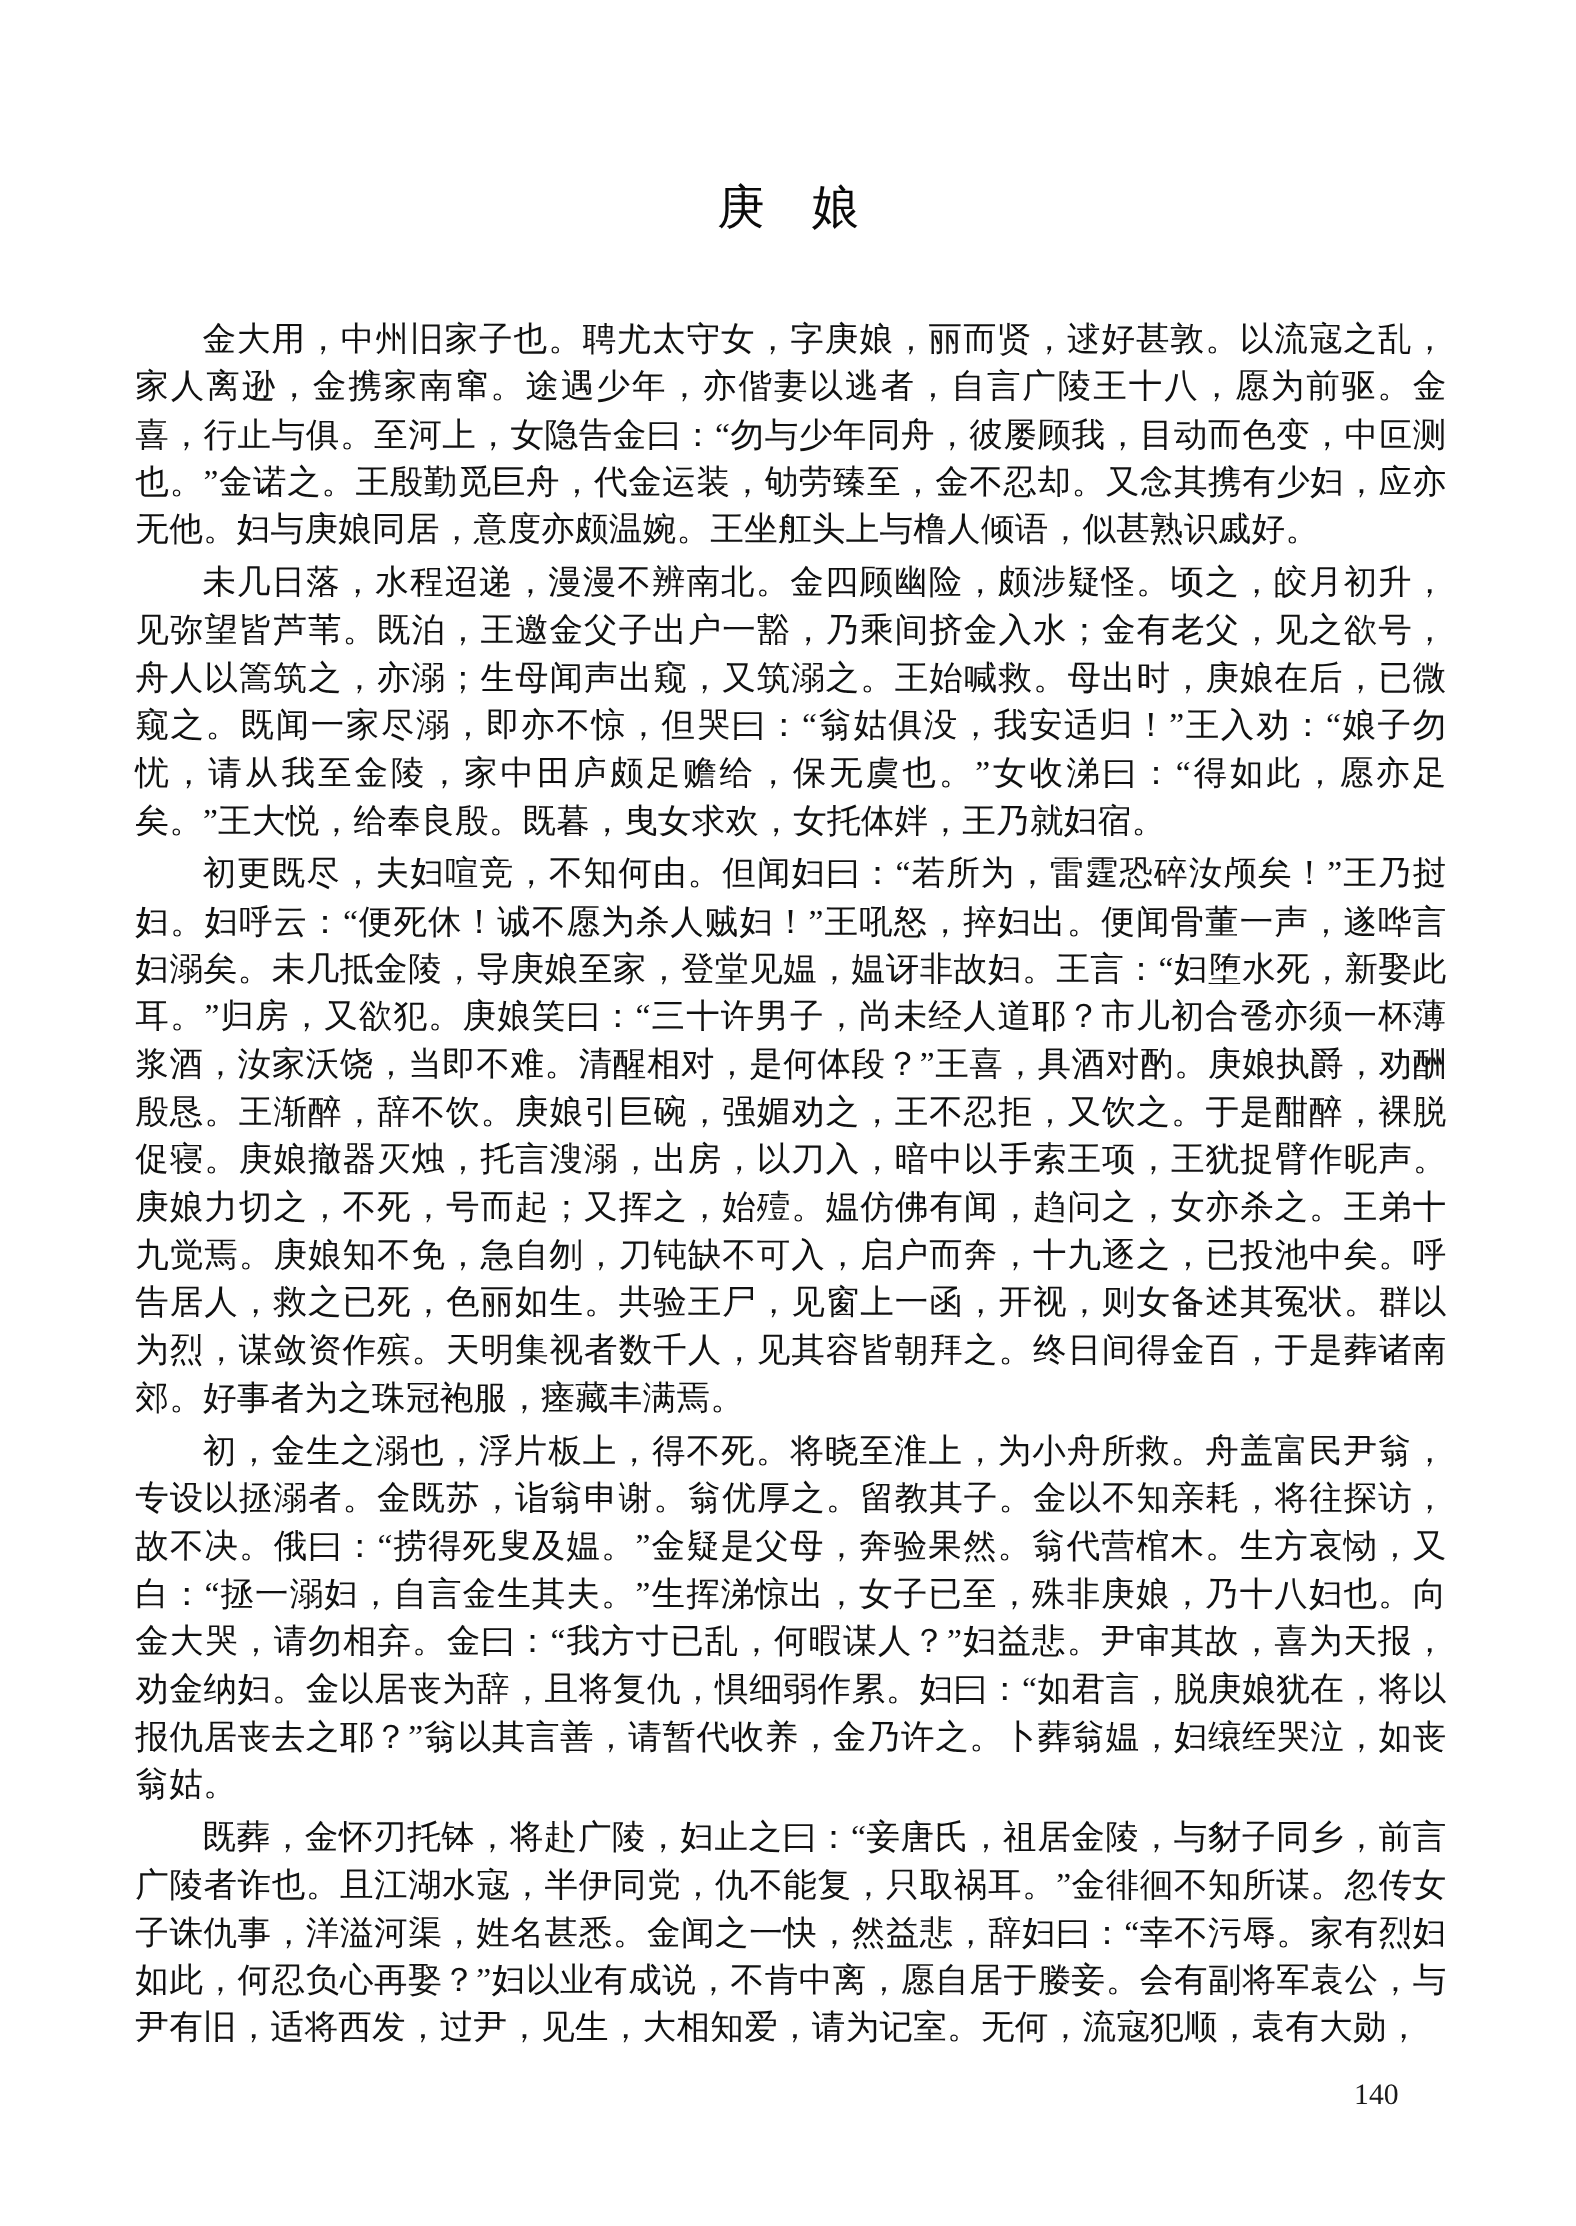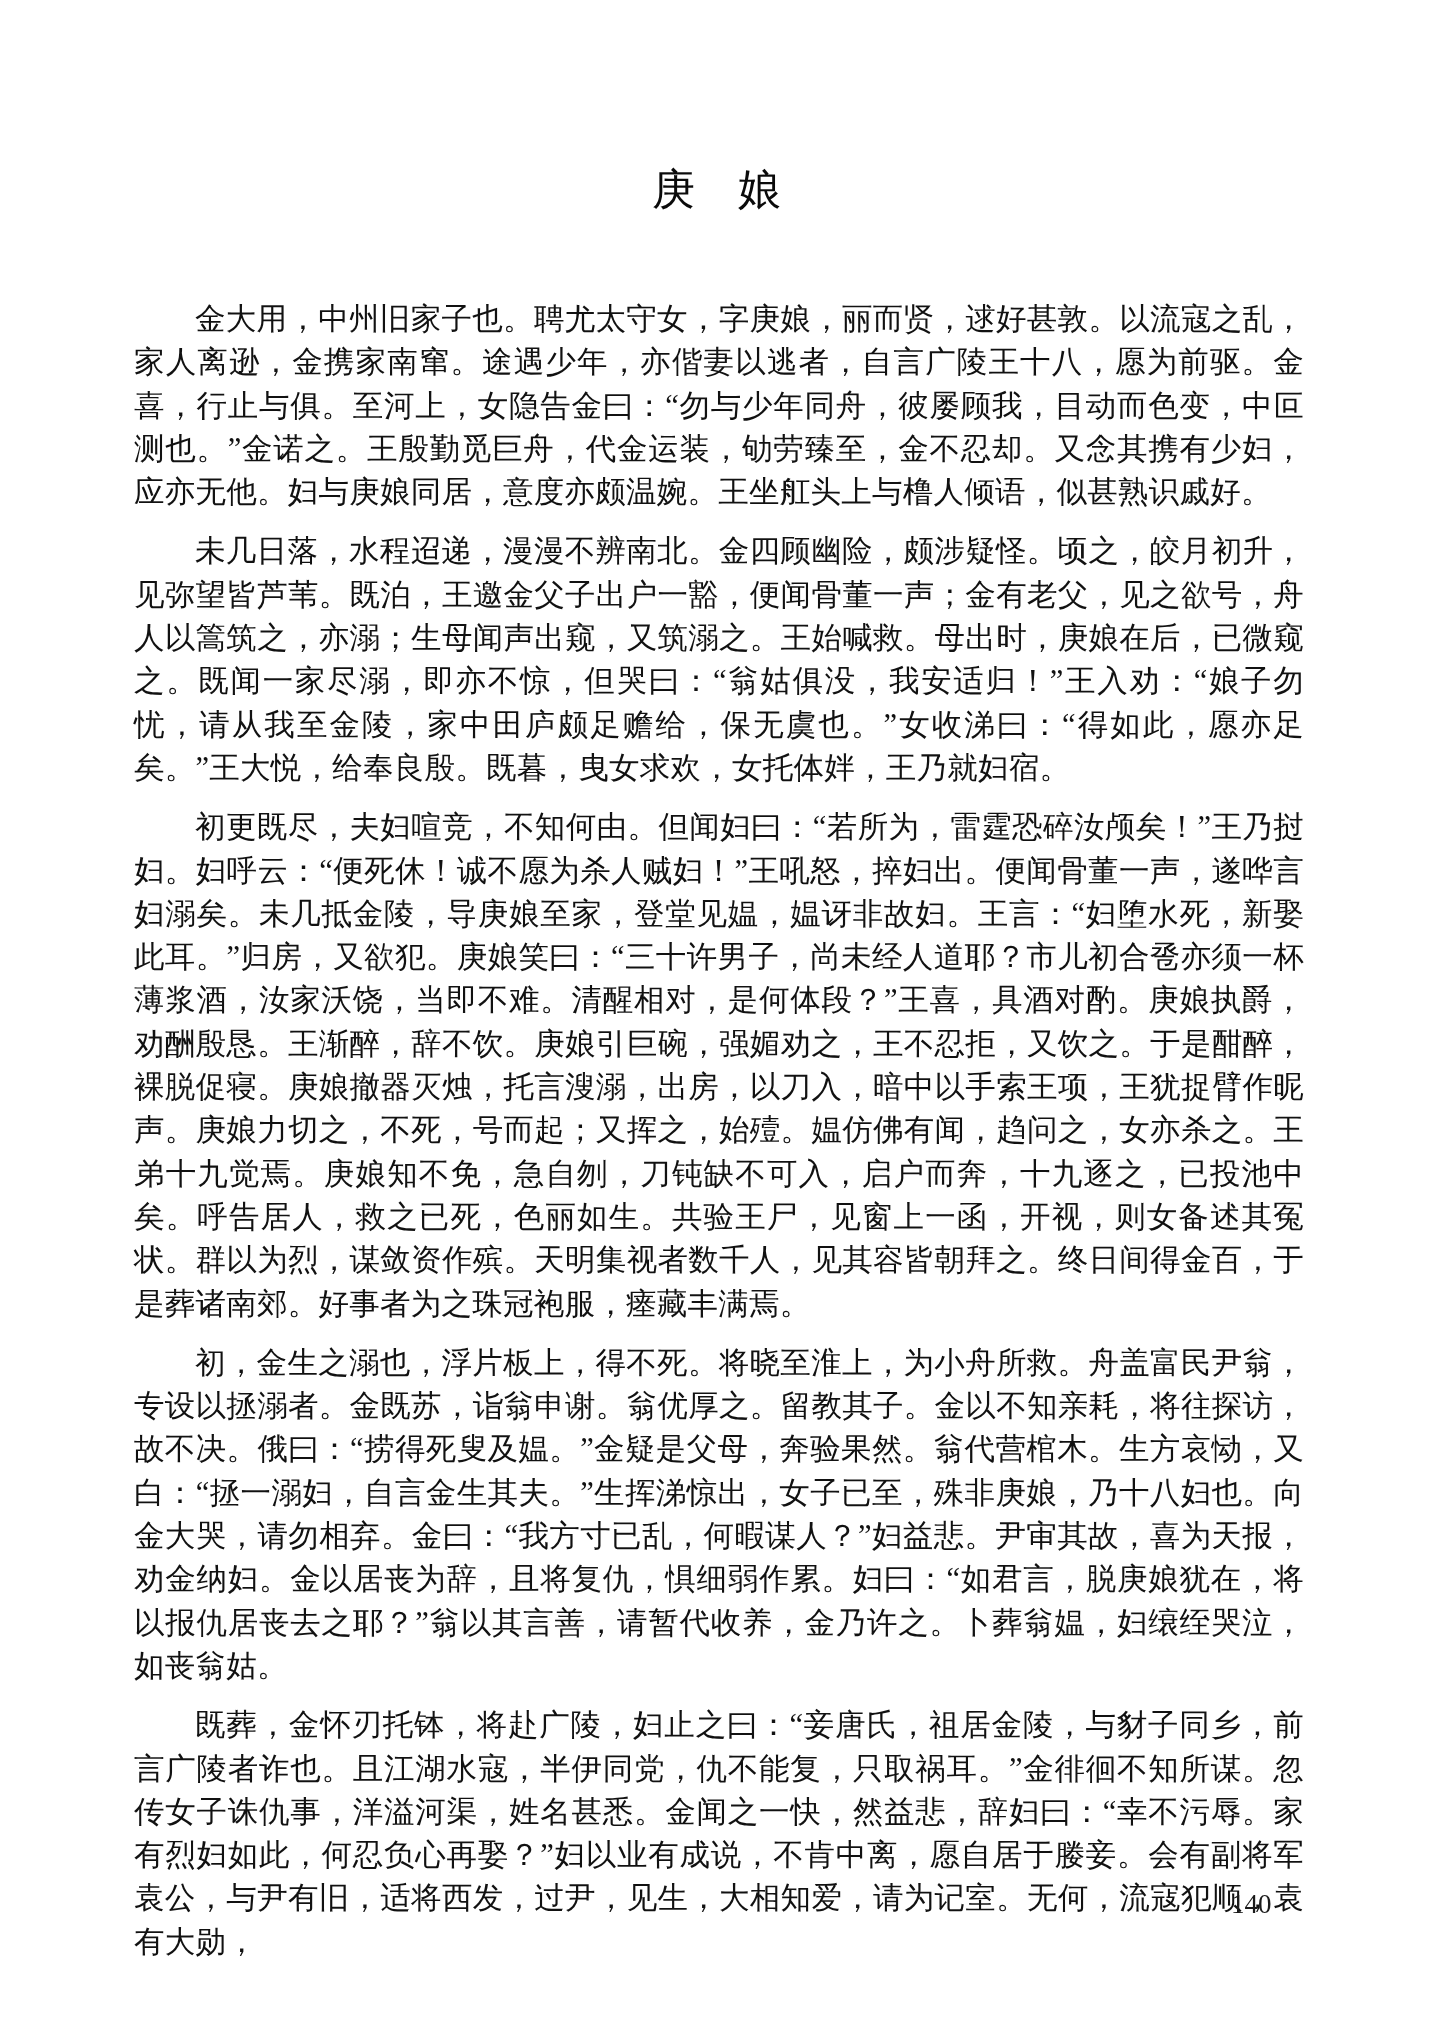--- a/index.html
+++ b/index.html
@@ -34,21 +34,21 @@
     top: 282px;
     width: 1202px;
     font-size: 30.5px;
     line-height: 43.3px;
     letter-spacing: 0.25px;
     text-align: justify;
     text-justify: inter-character;
     color: #111111;
   }
   .content p {
-    margin: 16px;
+    margin: 5px;
     padding: 0;
     text-indent: 2em;
   }
   .page-number {
     position: absolute;
     top: 1888px;
     left: 1231px;
     font-size: 27px;
     line-height: 1.2;
     color: #1a1a1a;
@@ -58,21 +58,21 @@
 <body>
 
 <div class="page">
 
   <h1 class="title">庚　娘</h1>
 
   <div class="content">
 
       <p>金大用，中州旧家子也。聘尤太守女，字庚娘，丽而贤，逑好甚敦。以流寇之乱，家人离逊，金携家南窜。途遇少年，亦偕妻以逃者，自言广陵王十八，愿为前驱。金喜，行止与俱。至河上，女隐告金曰：“勿与少年同舟，彼屡顾我，目动而色变，中叵测也。”金诺之。王殷勤觅巨舟，代金运装，劬劳臻至，金不忍却。又念其携有少妇，应亦无他。妇与庚娘同居，意度亦颇温婉。王坐舡头上与橹人倾语，似甚熟识戚好。</p>
 
-      <p>未几日落，水程迢递，漫漫不辨南北。金四顾幽险，颇涉疑怪。顷之，皎月初升，见弥望皆芦苇。既泊，王邀金父子出户一豁，便闻骨董一声；金有老父，见之欲号，舟人以篙筑之，亦溺；生母闻声出窥，又筑溺之。王始喊救。母出时，庚娘在后，已微窥之。既闻一家尽溺，即亦不惊，但哭曰：“翁姑俱没，我安适归！”王入劝：“娘子勿忧，请从我至金陵，家中田庐颇足赡给，保无虞也。”女收涕曰：“得如此，愿亦足矣。”王大悦，给奉良殷。既暮，曳女求欢，女托体姅，王乃就妇宿。</p>
+      <p>未几日落，水程迢递，漫漫不辨南北。金四顾幽险，颇涉疑怪。顷之，皎月初升，见弥望皆芦苇。既泊，王邀金父子出户一豁，乃乘间挤金入水；金有老父，见之欲号，舟人以篙筑之，亦溺；生母闻声出窥，又筑溺之。王始喊救。母出时，庚娘在后，已微窥之。既闻一家尽溺，即亦不惊，但哭曰：“翁姑俱没，我安适归！”王入劝：“娘子勿忧，请从我至金陵，家中田庐颇足赡给，保无虞也。”女收涕曰：“得如此，愿亦足矣。”王大悦，给奉良殷。既暮，曳女求欢，女托体姅，王乃就妇宿。</p>
 
       <p>初更既尽，夫妇喧竞，不知何由。但闻妇曰：“若所为，雷霆恐碎汝颅矣！”王乃挝妇。妇呼云：“便死休！诚不愿为杀人贼妇！”王吼怒，捽妇出。便闻骨董一声，遂哗言妇溺矣。未几抵金陵，导庚娘至家，登堂见媪，媪讶非故妇。王言：“妇堕水死，新娶此耳。”归房，又欲犯。庚娘笑曰：“三十许男子，尚未经人道耶？市儿初合卺亦须一杯薄浆酒，汝家沃饶，当即不难。清醒相对，是何体段？”王喜，具酒对酌。庚娘执爵，劝酬殷恳。王渐醉，辞不饮。庚娘引巨碗，强媚劝之，王不忍拒，又饮之。于是酣醉，裸脱促寝。庚娘撤器灭烛，托言溲溺，出房，以刀入，暗中以手索王项，王犹捉臂作昵声。庚娘力切之，不死，号而起；又挥之，始殪。媪仿佛有闻，趋问之，女亦杀之。王弟十九觉焉。庚娘知不免，急自刎，刀钝缺不可入，启户而奔，十九逐之，已投池中矣。呼告居人，救之已死，色丽如生。共验王尸，见窗上一函，开视，则女备述其冤状。群以为烈，谋敛资作殡。天明集视者数千人，见其容皆朝拜之。终日间得金百，于是葬诸南郊。好事者为之珠冠袍服，瘗藏丰满焉。</p>
 
       <p>初，金生之溺也，浮片板上，得不死。将晓至淮上，为小舟所救。舟盖富民尹翁，专设以拯溺者。金既苏，诣翁申谢。翁优厚之。留教其子。金以不知亲耗，将往探访，故不决。俄曰：“捞得死叟及媪。”金疑是父母，奔验果然。翁代营棺木。生方哀恸，又白：“拯一溺妇，自言金生其夫。”生挥涕惊出，女子已至，殊非庚娘，乃十八妇也。向金大哭，请勿相弃。金曰：“我方寸已乱，何暇谋人？”妇益悲。尹审其故，喜为天报，劝金纳妇。金以居丧为辞，且将复仇，惧细弱作累。妇曰：“如君言，脱庚娘犹在，将以报仇居丧去之耶？”翁以其言善，请暂代收养，金乃许之。卜葬翁媪，妇缞绖哭泣，如丧翁姑。</p>
 
       <p>既葬，金怀刃托钵，将赴广陵，妇止之曰：“妾唐氏，祖居金陵，与豺子同乡，前言广陵者诈也。且江湖水寇，半伊同党，仇不能复，只取祸耳。”金徘徊不知所谋。忽传女子诛仇事，洋溢河渠，姓名甚悉。金闻之一快，然益悲，辞妇曰：“幸不污辱。家有烈妇如此，何忍负心再娶？”妇以业有成说，不肯中离，愿自居于媵妾。会有副将军袁公，与尹有旧，适将西发，过尹，见生，大相知爱，请为记室。无何，流寇犯顺，袁有大勋，</p>
     </div>
 
   <div class="page-number">140</div>
 

